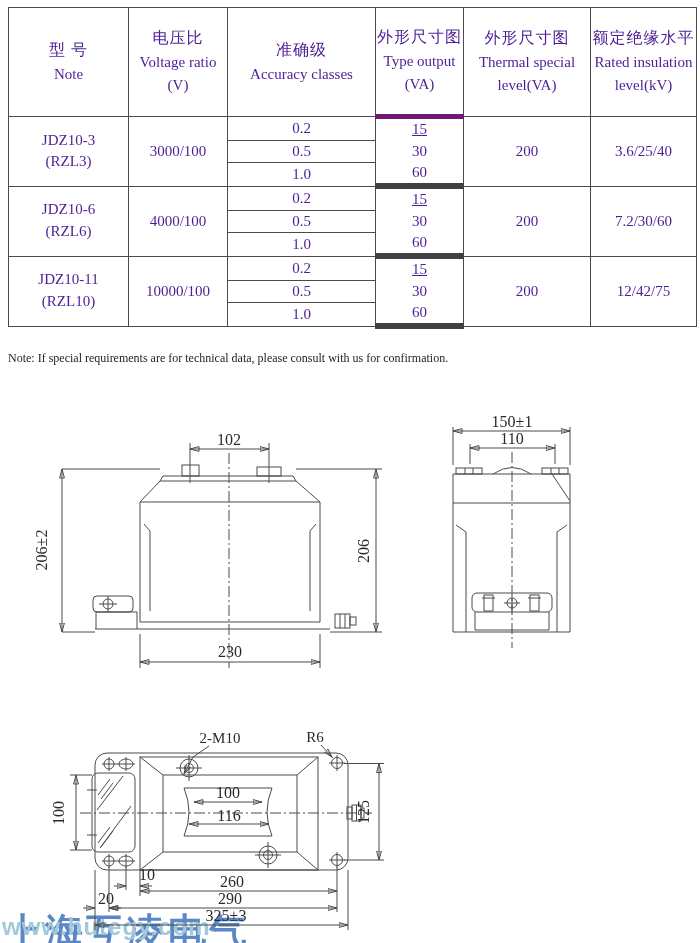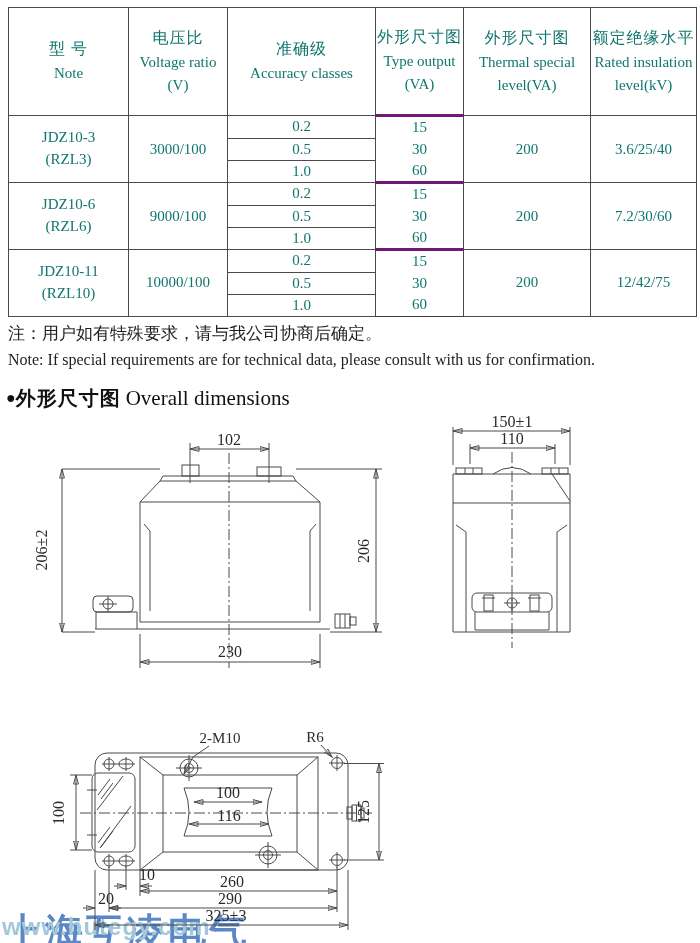--- a/index.html
+++ b/index.html
@@ -1,34 +1,34 @@
 <!DOCTYPE html>
 <html><head>
 <meta charset="utf-8">
 <style>
   html,body{margin:0;padding:0;background:#fff;}
   .page{position:relative;width:700px;height:943px;background:#fff;overflow:hidden;
         font-family:"Liberation Serif","DejaVu Serif",serif;color:#222;}
   
   .spec-table{position:absolute;left:8px;top:7px;width:688px;border-collapse:collapse;
-              table-layout:fixed;font-size:15px;color:#0f766e;}
+              table-layout:fixed;font-size:15px;color:#4c1d95;}
   .spec-table th,.spec-table td{border:1px solid #4a4a4a;text-align:center;vertical-align:middle;
               padding:0;font-weight:normal;}
   .spec-table th{height:106px;line-height:1.55;}
   .hdr-cn{font-size:16px;letter-spacing:1px;}
   .hdr-en{font-size:15px;}
   .t-sub td{height:21px;}
   td.out-cell{border-top:none;border-bottom:none;}
-  td.out-first{border-top:3px solid #701a75;}
-  td.out-last{border-bottom:1px solid #404040;}
+  td.out-first{border-top:5px solid #701a75;text-decoration:underline;}
+  td.out-last{border-bottom:6px solid #404040;}
   .two-line{line-height:1.45;}
   
   .note-cn{position:absolute;left:8px;top:322px;font-size:17px;
            font-family:"Liberation Sans","DejaVu Sans",sans-serif;color:#1e1e1e;}
-  .note-en{position:absolute;left:8px;top:351px;font-size:16px;color:#1e1e1e;}
+  .note-en{position:absolute;left:8px;top:351px;font-size:12px;color:#1e1e1e;}
   .sec-head{position:absolute;left:6px;top:385px;font-size:20px;color:#111;}
   .sec-bullet{font-size:16px;vertical-align:2px;}
   .sec-cn{font-family:"Liberation Sans","DejaVu Sans",sans-serif;font-weight:600;letter-spacing:1px;}
   .sec-en{font-size:21px;}
   
   .wm1{position:absolute;left:4px;top:907px;font-size:38px;font-weight:bold;letter-spacing:3px;
        font-family:"Liberation Sans","DejaVu Sans",sans-serif;color:#5b87c5;z-index:1;}
   .wm2{position:absolute;left:2px;top:913px;font-size:24px;font-weight:bold;letter-spacing:1px;
        font-family:"Liberation Sans","DejaVu Sans",sans-serif;color:#a2c8da;z-index:1;}
   
@@ -106,21 +106,21 @@
     <tr class="t-sub">
       <td>1.0</td>
       <td class="out-cell out-last">60</td>
     </tr>
 
     <tr class="t-sub">
       <td rowspan="3" class="two-line">
         <div>JDZ10-6</div>
         <div>(RZL6)</div>
       </td>
-      <td rowspan="3">9000/100</td>
+      <td rowspan="3">4000/100</td>
       <td>0.2</td>
       <td class="out-cell out-first">15</td>
       <td rowspan="3">200</td>
       <td rowspan="3">7.2/30/60</td>
     </tr>
     <tr class="t-sub">
       <td>0.5</td>
       <td class="out-cell">30</td>
     </tr>
     <tr class="t-sub">
@@ -143,27 +143,22 @@
       <td>0.5</td>
       <td class="out-cell">30</td>
     </tr>
     <tr class="t-sub">
       <td>1.0</td>
       <td class="out-cell out-last">60</td>
     </tr>
   </tbody>
     </table>
 
-  <div class="note-cn">注：用户如有特殊要求，请与我公司协商后确定。</div>
   <div class="note-en">Note: If special requirements are for technical data, please consult with us for confirmation.</div>
 
-  <div class="sec-head">
-    <span class="sec-bullet">●</span><span class="sec-cn">外形尺寸图</span>
-    <span class="sec-en">Overall dimensions</span>
-  </div>
 
   <div class="wm1">上海互凌电气</div>
   <div class="wm2">www.hutegy.com</div>
 
   <svg class="drawing" width="700" height="528" viewBox="0 415 700 528">
     <defs>
       <marker id="ae" markerWidth="10" markerHeight="7" refX="9" refY="3" orient="auto" markerUnits="userSpaceOnUse">
         <path d="M9,3 L0,0.6 L0,5.4 Z" fill="#3a3a3a" stroke="none"></path>
       </marker>
       <marker id="as" markerWidth="10" markerHeight="7" refX="0" refY="3" orient="auto" markerUnits="userSpaceOnUse">

